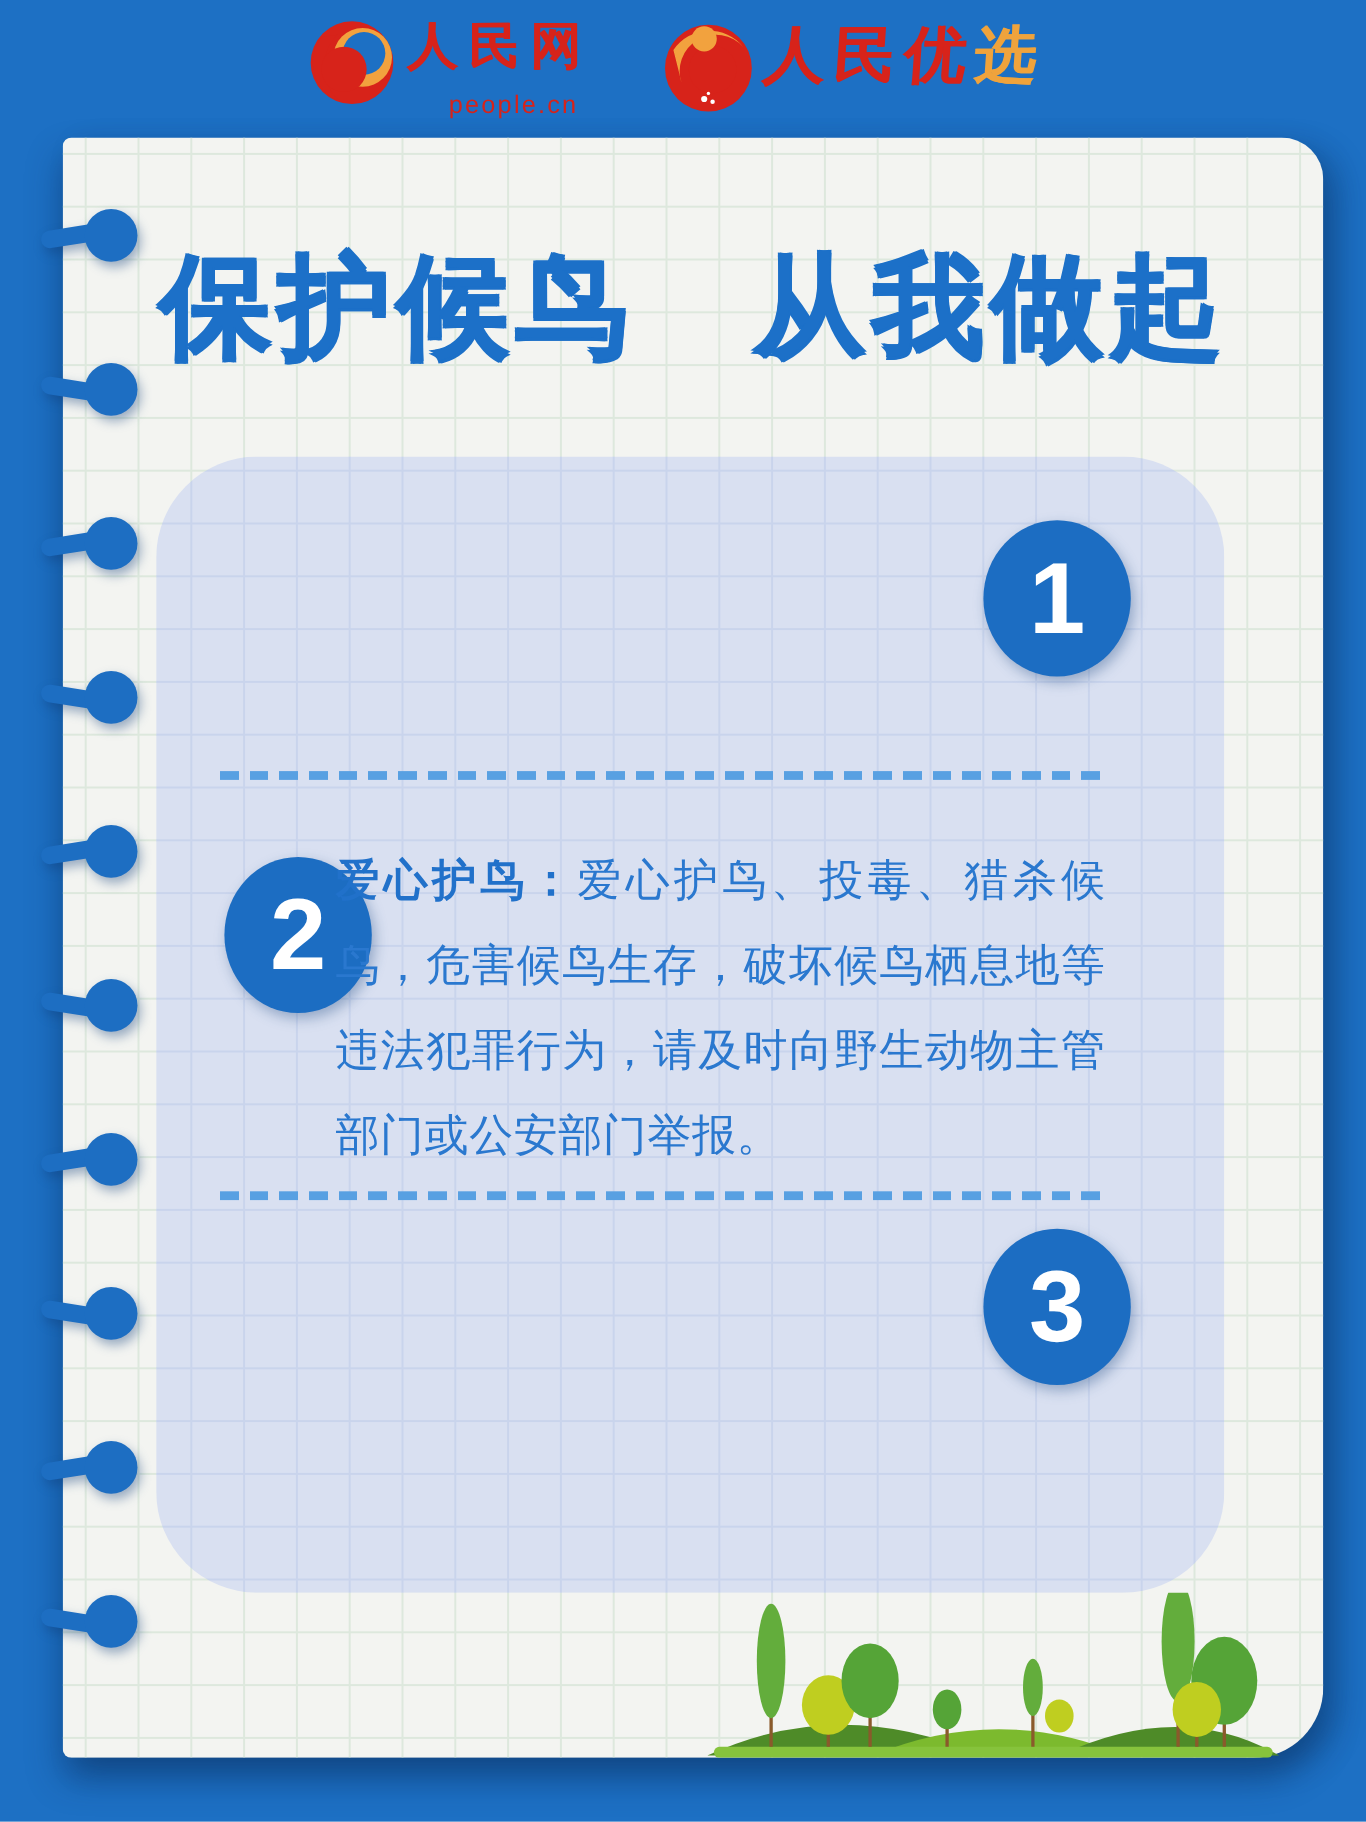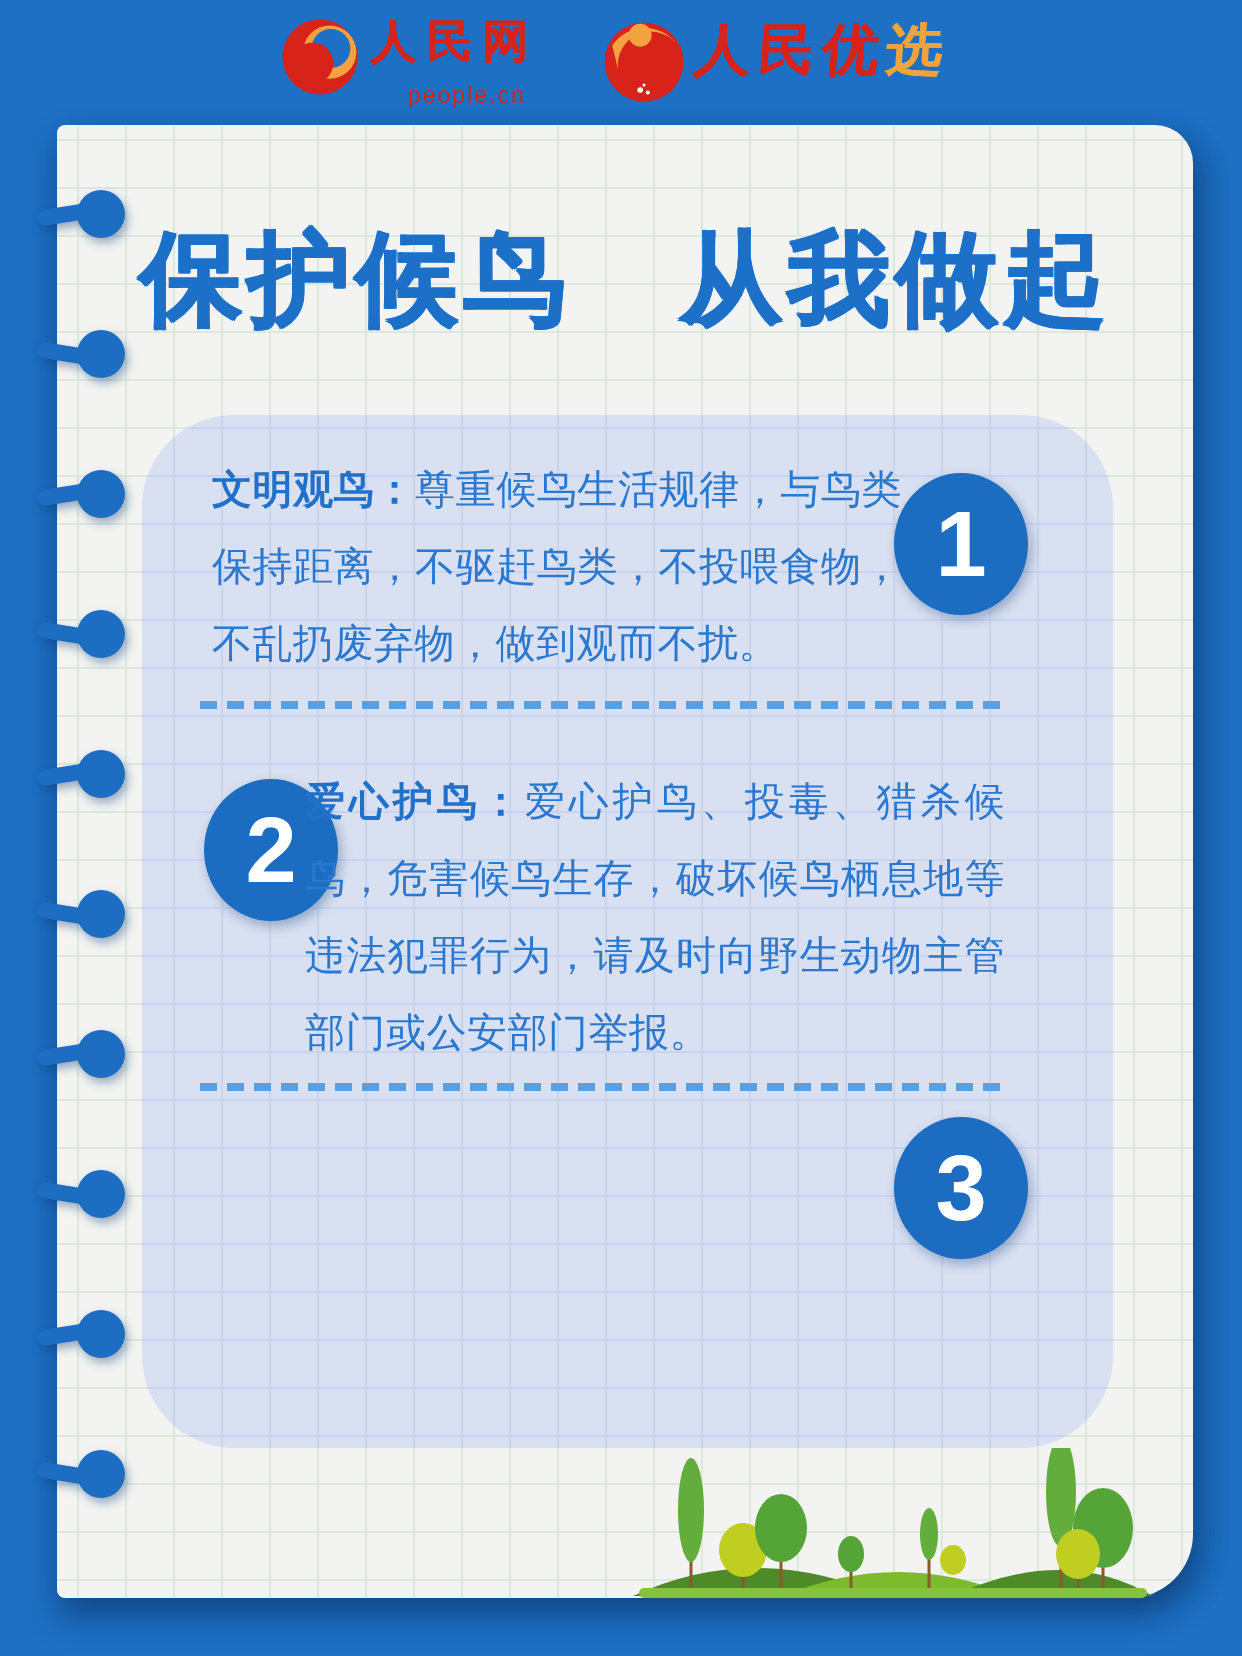--- a/index.html
+++ b/index.html
@@ -38,20 +38,21 @@
   .card{
     position:absolute;left:57px;top:125px;width:1136px;height:1473px;
     background-color:#f3f4f1;
     background-image:
       linear-gradient(#dde8dd 2px, transparent 2px),
       linear-gradient(90deg,#dde8dd 2px, transparent 2px);
     background-size:48px 48px;
     background-position:20px 14px;
     border-radius:8px 38px 64px 8px;
     box-shadow:0 18px 32px rgba(8,42,88,.45), 16px 10px 26px rgba(8,42,88,.25);
+    padding-left:10px;
   }
 
   
   .pin{position:absolute;left:-20px;width:86px;height:50px;z-index:5;
        filter:drop-shadow(3px 5px 5px rgba(15,60,120,.40));}
   .pin .stem{
     position:absolute;left:0;top:17px;width:62px;height:16px;border-radius:9px;
     background:#1d6ec2;transform:rotate(-9deg);
   }
   .pin:nth-child(even) .stem{transform:rotate(9deg);}
@@ -188,23 +189,20 @@
     </div>
   <div class="pin pin10">
       <div class="stem"></div>
       <div class="knob"></div>
     </div>
 
   <div class="title">保护候鸟　从我做起</div>
 
   <div class="panel">
 
-    <div class="sec-text t1">
-      <b>文明观鸟：</b><span>尊重候鸟生活规律，与鸟类保持距离，不驱赶鸟类，不投喂食物，不乱扔废弃物，做到观而不扰。</span>
-    </div>
     <div class="num-circle c1">1</div>
 
     <div class="divider d1"></div>
 
     <div class="num-circle c2">2</div>
     <div class="sec-text t2">
       <b>爱心护鸟：</b><span>爱心护鸟、投毒、猎杀候鸟，危害候鸟生存，破坏候鸟栖息地等违法犯罪行为，请及时向野生动物主管部门或公安部门举报。</span>
     </div>
 
     <div class="divider d2"></div>

